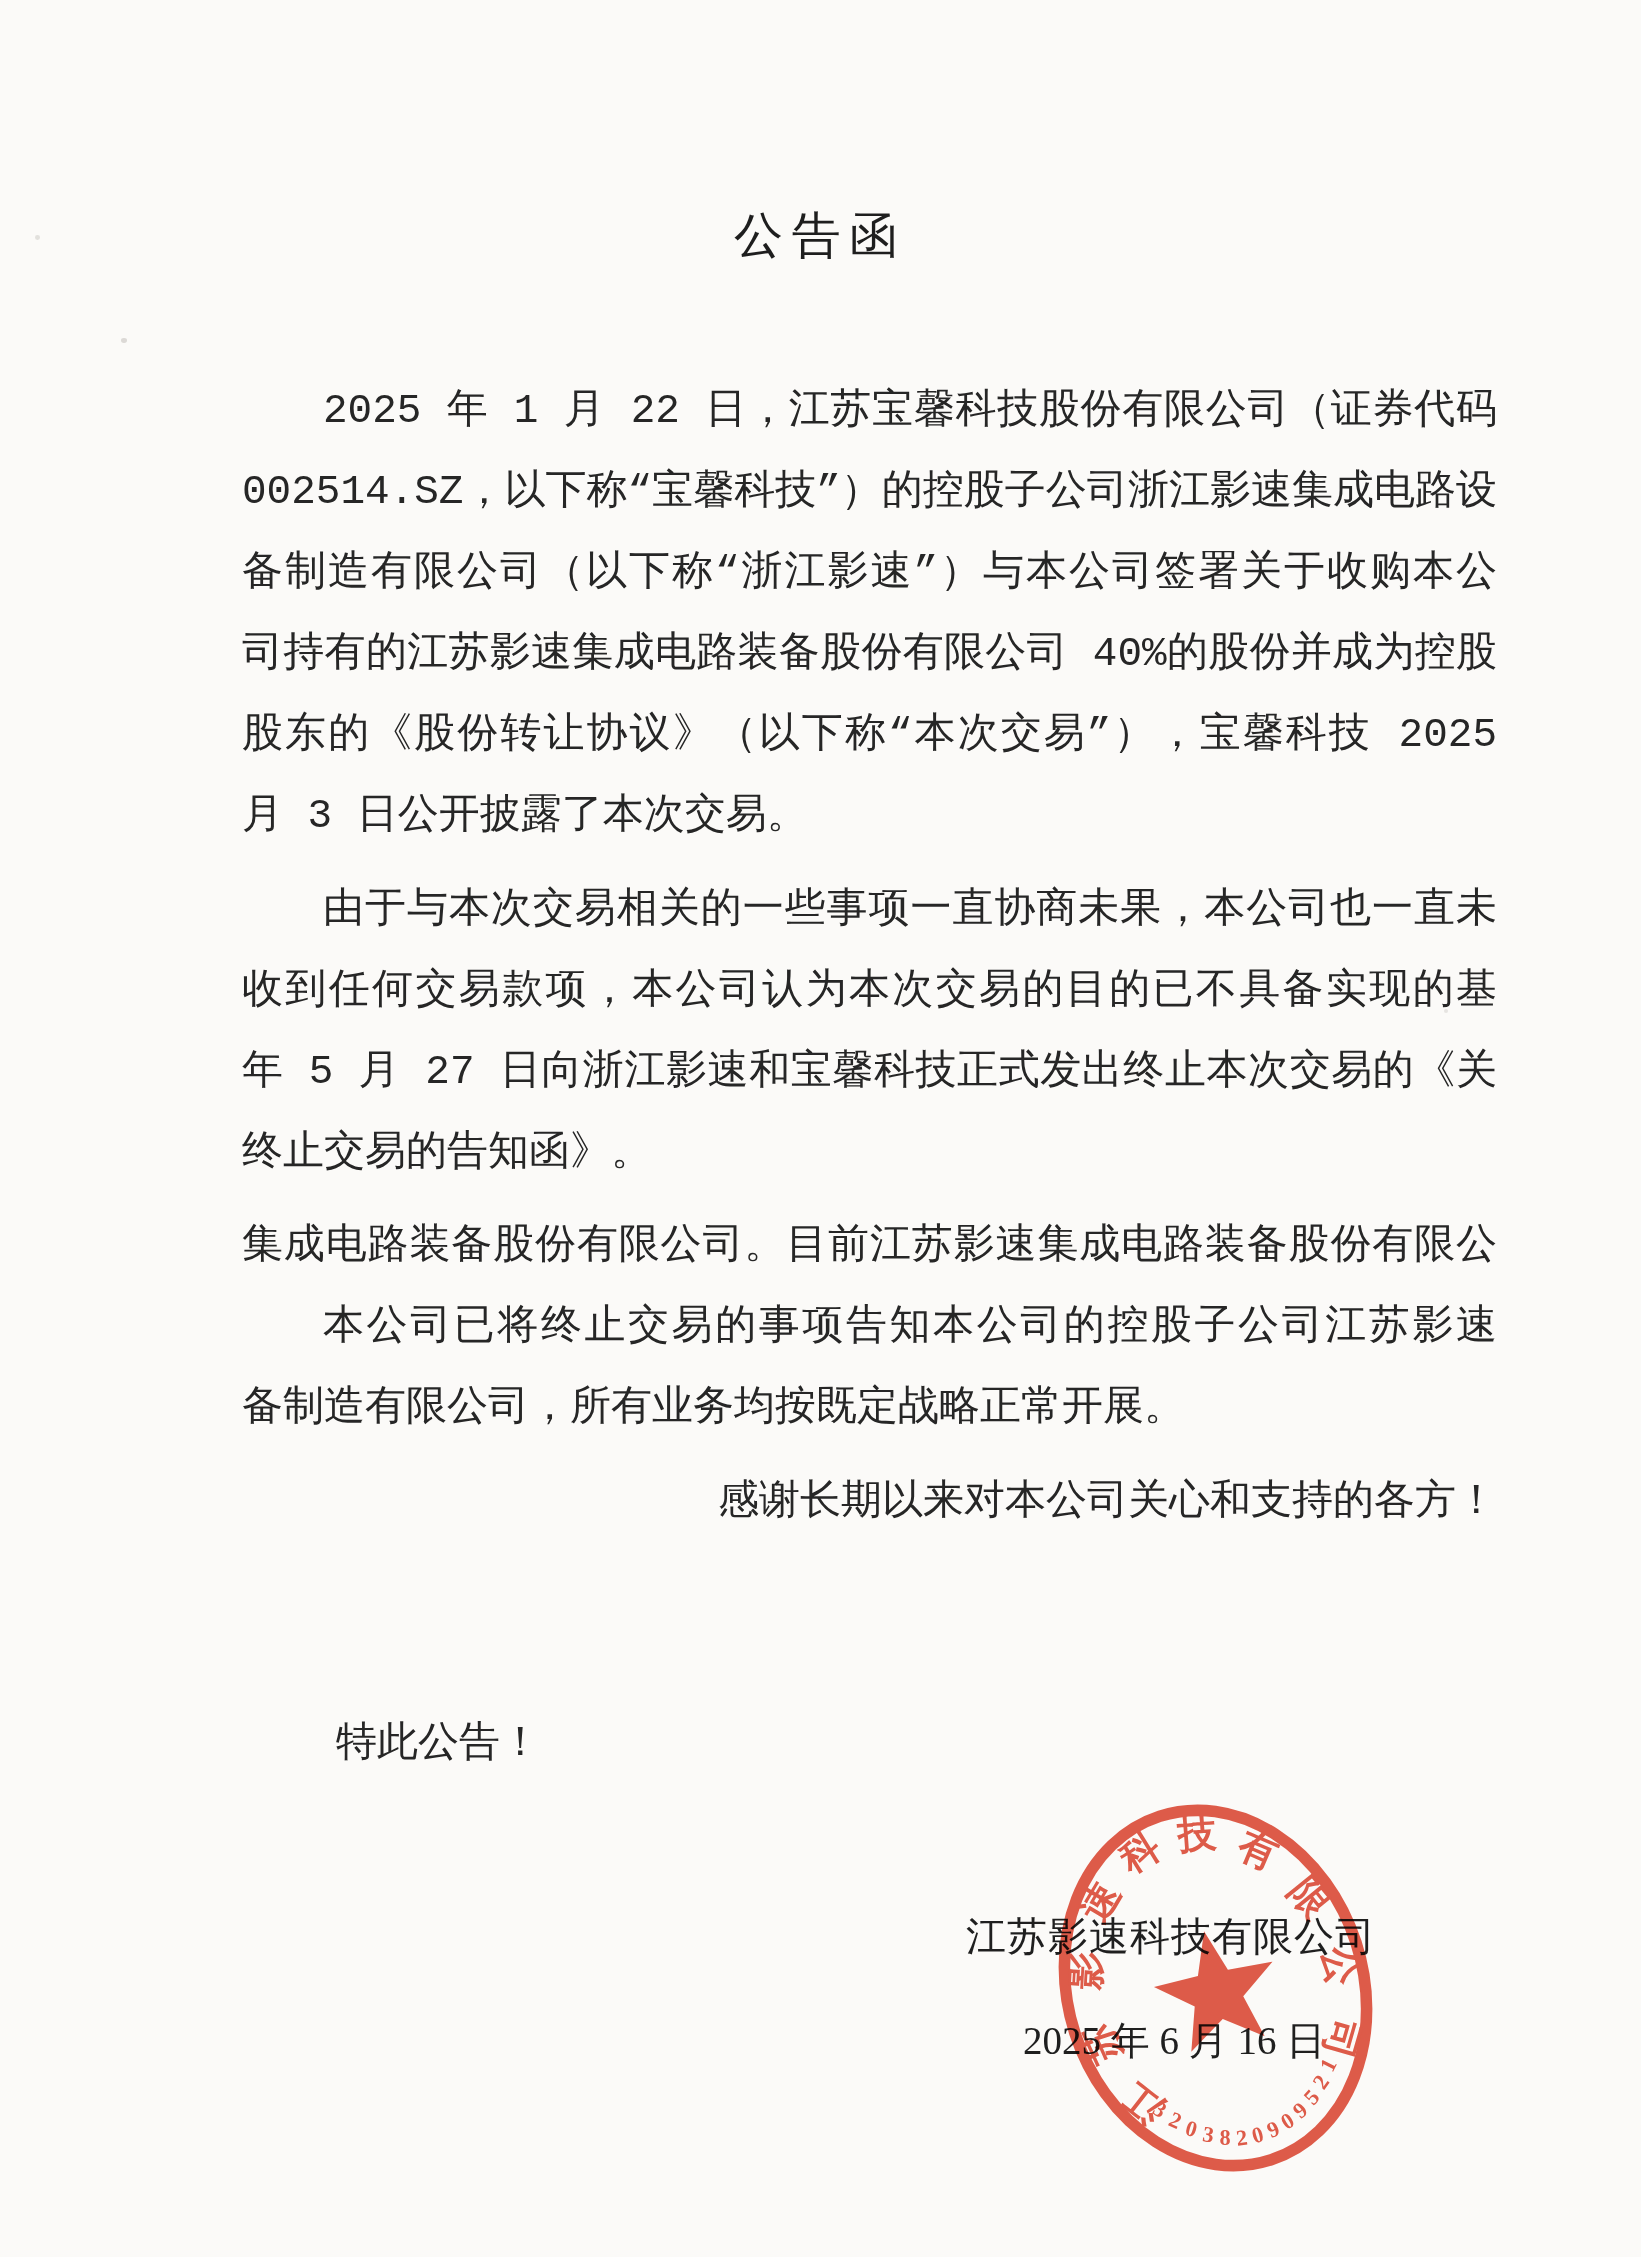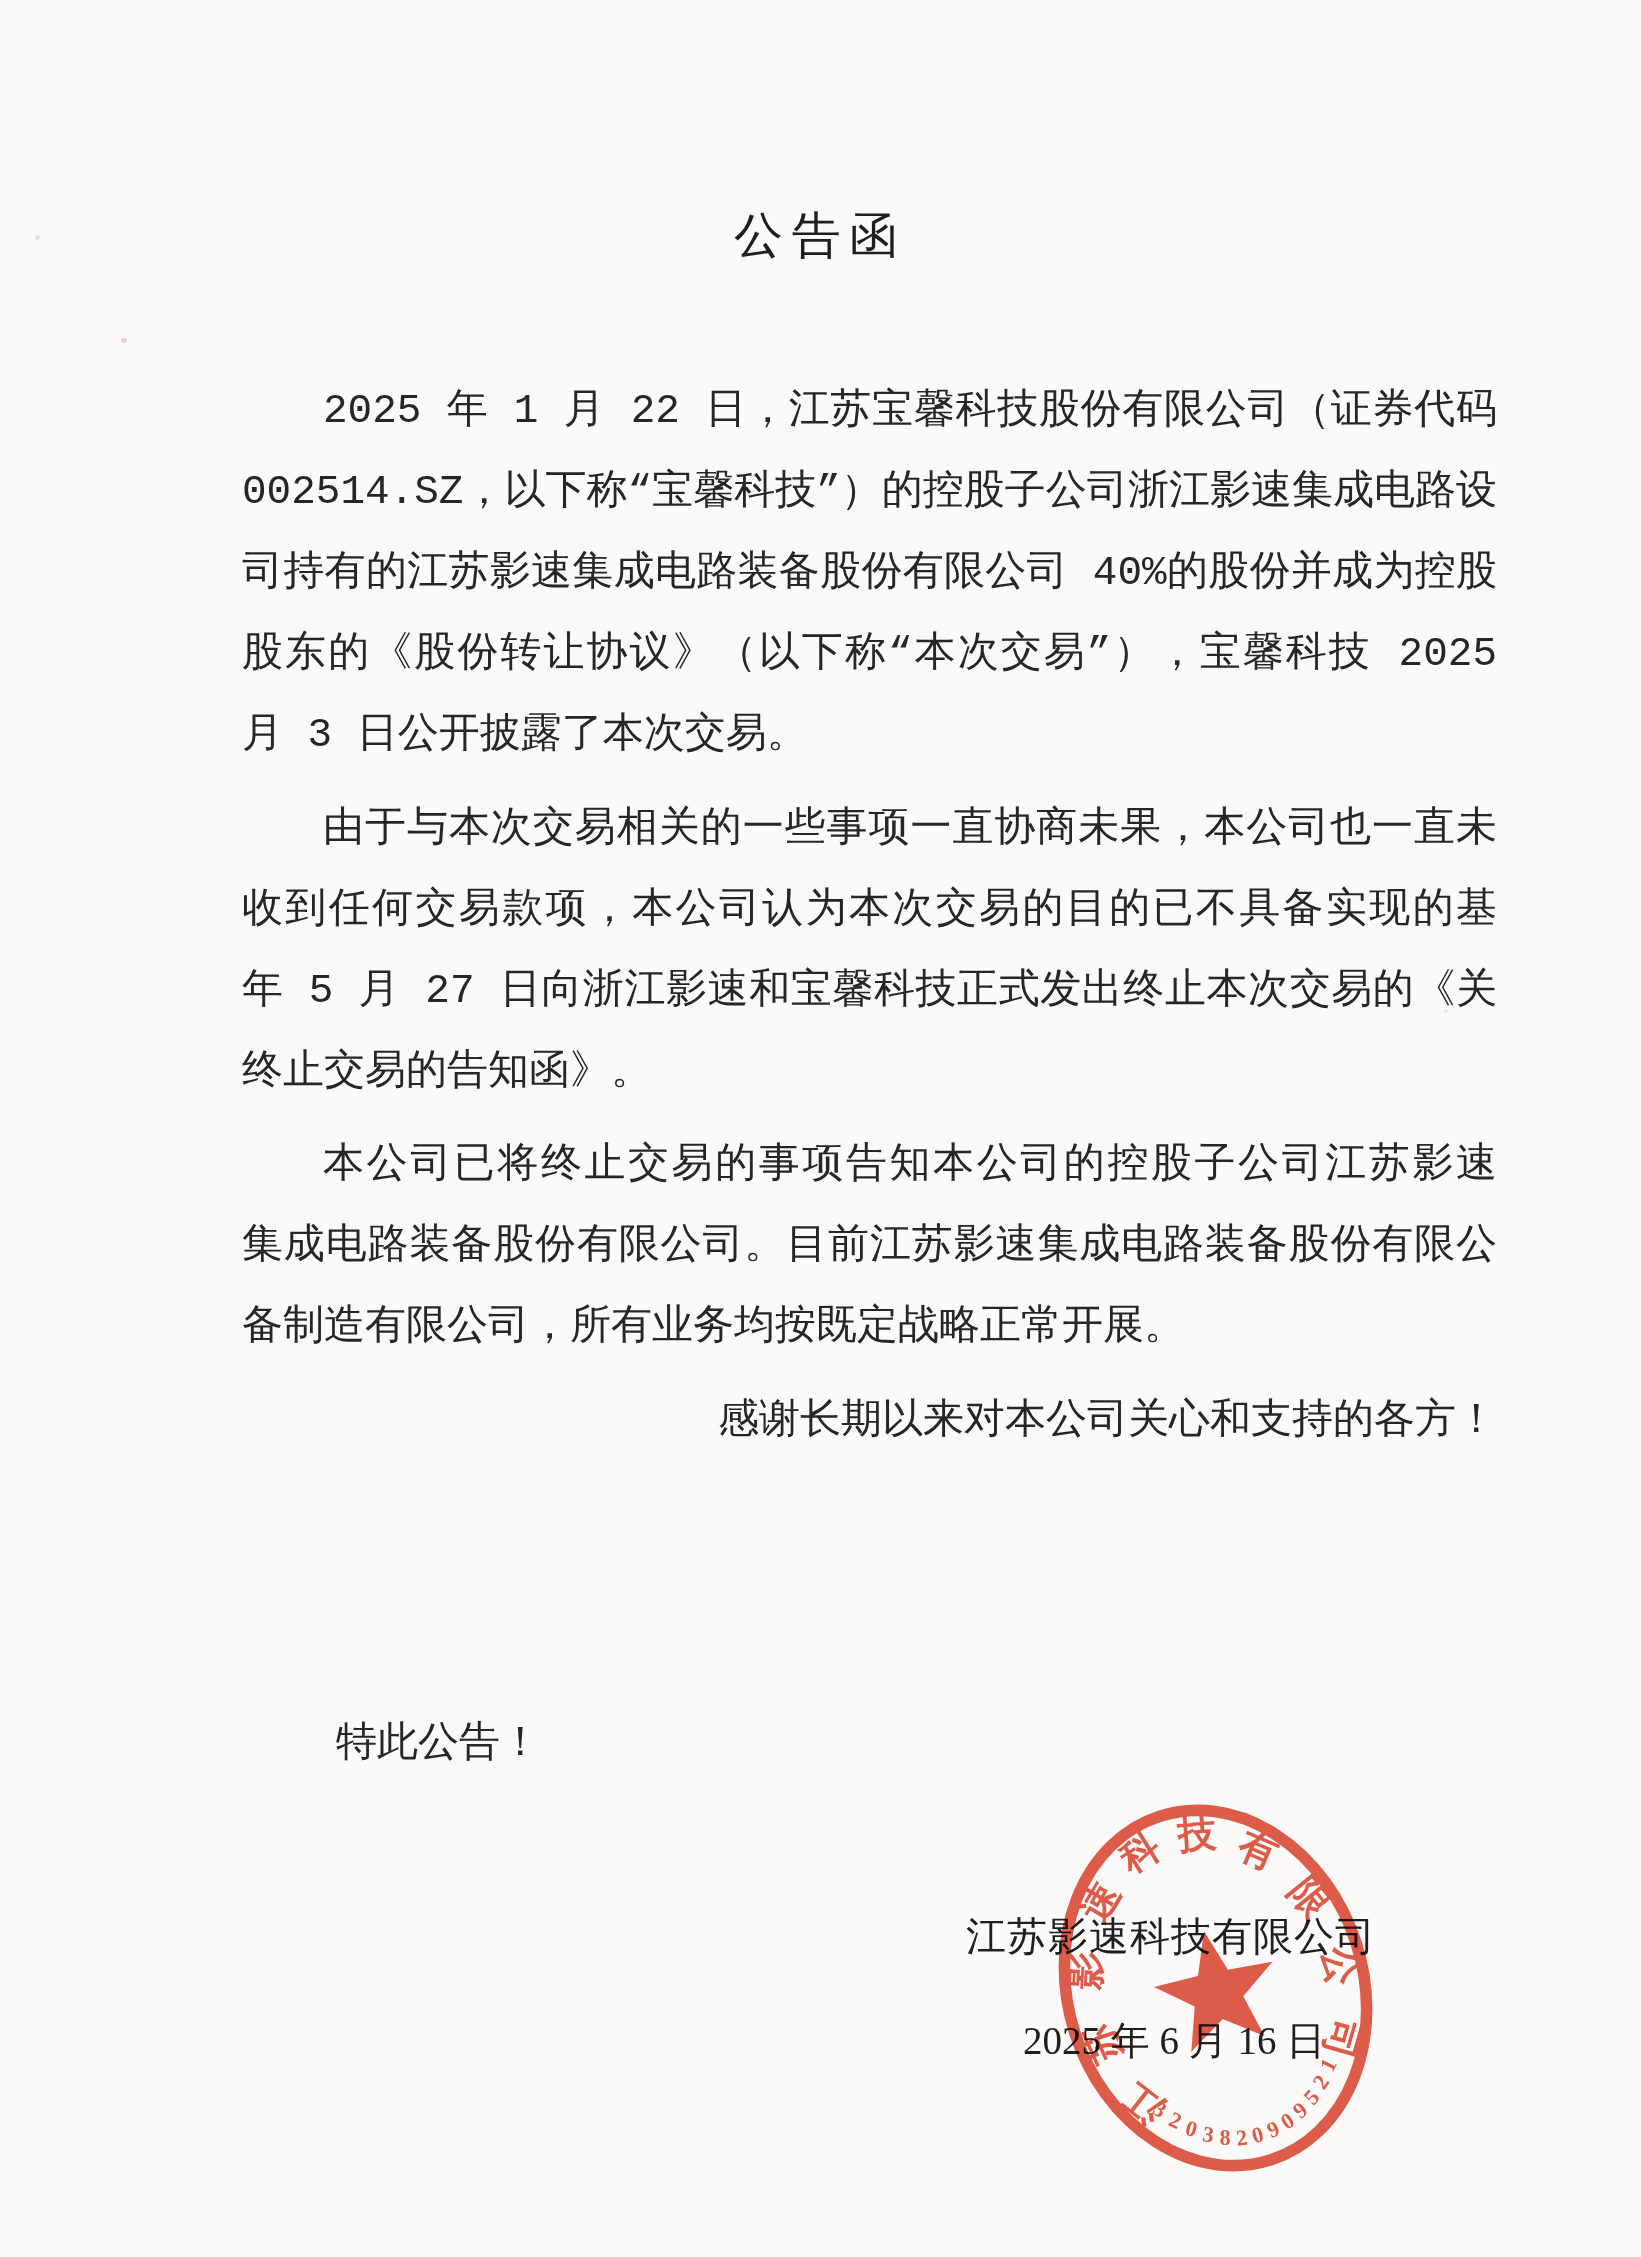--- a/index.html
+++ b/index.html
@@ -49,33 +49,34 @@
 <body>
 
 <div class="page">
 
   <h1 class="title">公告函</h1>
 
   <div class="body-text">
       <div class="para">
         <div class="line indent full">2025 年 1 月 22 日，江苏宝馨科技股份有限公司（证券代码</div>
         <div class="line full">002514.SZ，以下称“宝馨科技”）的控股子公司浙江影速集成电路设</div>
+        <div class="line full">备制造有限公司（以下称“浙江影速”）与本公司签署关于收购本公</div>
         <div class="line full">司持有的江苏影速集成电路装备股份有限公司 40%的股份并成为控股</div>
         <div class="line full">股东的《股份转让协议》（以下称“本次交易”），宝馨科技 2025 年 3</div>
         <div class="line">月 3 日公开披露了本次交易。</div>
       </div>
       <div class="para">
         <div class="line indent full">由于与本次交易相关的一些事项一直协商未果，本公司也一直未</div>
         <div class="line full">收到任何交易款项，本公司认为本次交易的目的已不具备实现的基础。</div>
         <div class="line full">年 5 月 27 日向浙江影速和宝馨科技正式发出终止本次交易的《关于</div>
         <div class="line">终止交易的告知函》。</div>
       </div>
       <div class="para">
+        <div class="line full">集成电路装备股份有限公司。目前江苏影速集成电路装备股份有限公</div>
         <div class="line indent full">本公司已将终止交易的事项告知本公司的控股子公司江苏影速</div>
-        <div class="line full">集成电路装备股份有限公司。目前江苏影速集成电路装备股份有限公</div>
         <div class="line">备制造有限公司，所有业务均按既定战略正常开展。</div>
       </div>
       <div class="para">
         <div class="line indent">感谢长期以来对本公司关心和支持的各方！</div>
       </div>
     </div>
 
   <div class="closing">特此公告！</div>
 
   <div class="sig-company">江苏影速科技有限公司</div>

